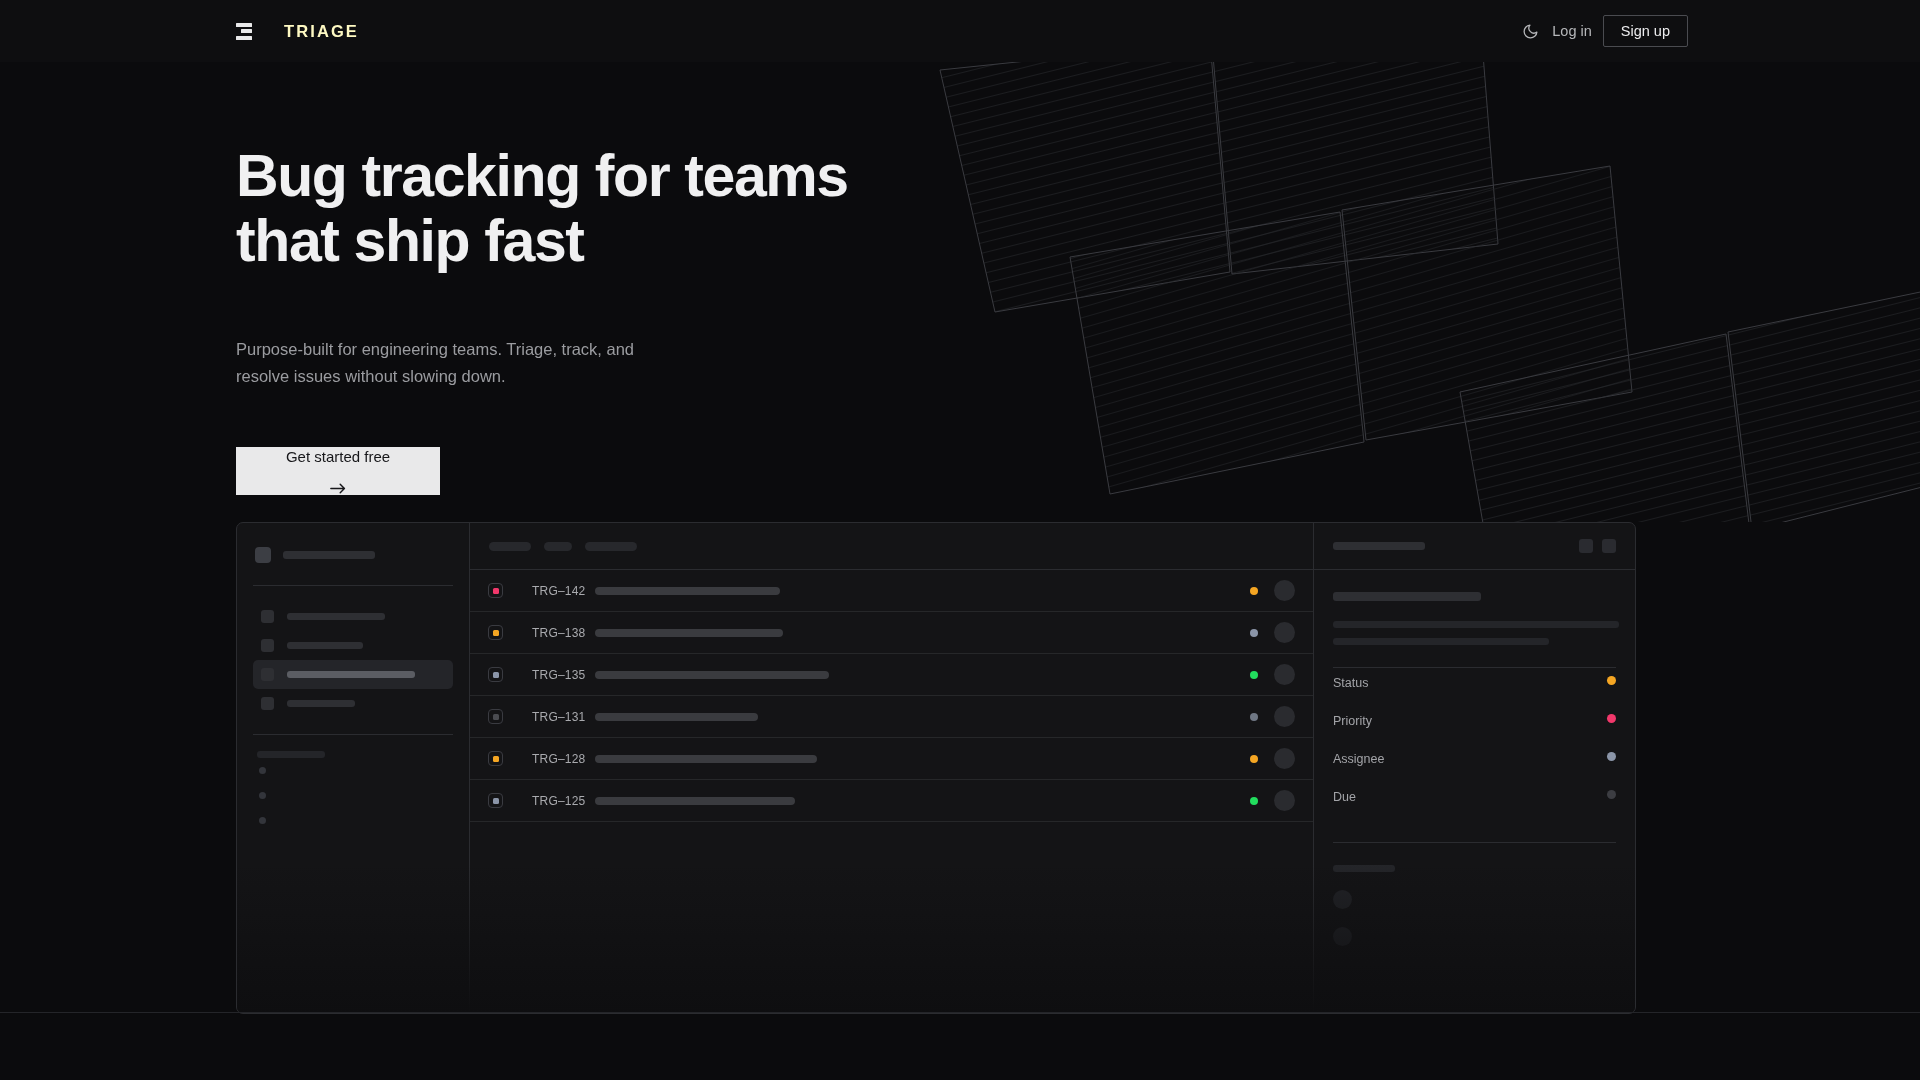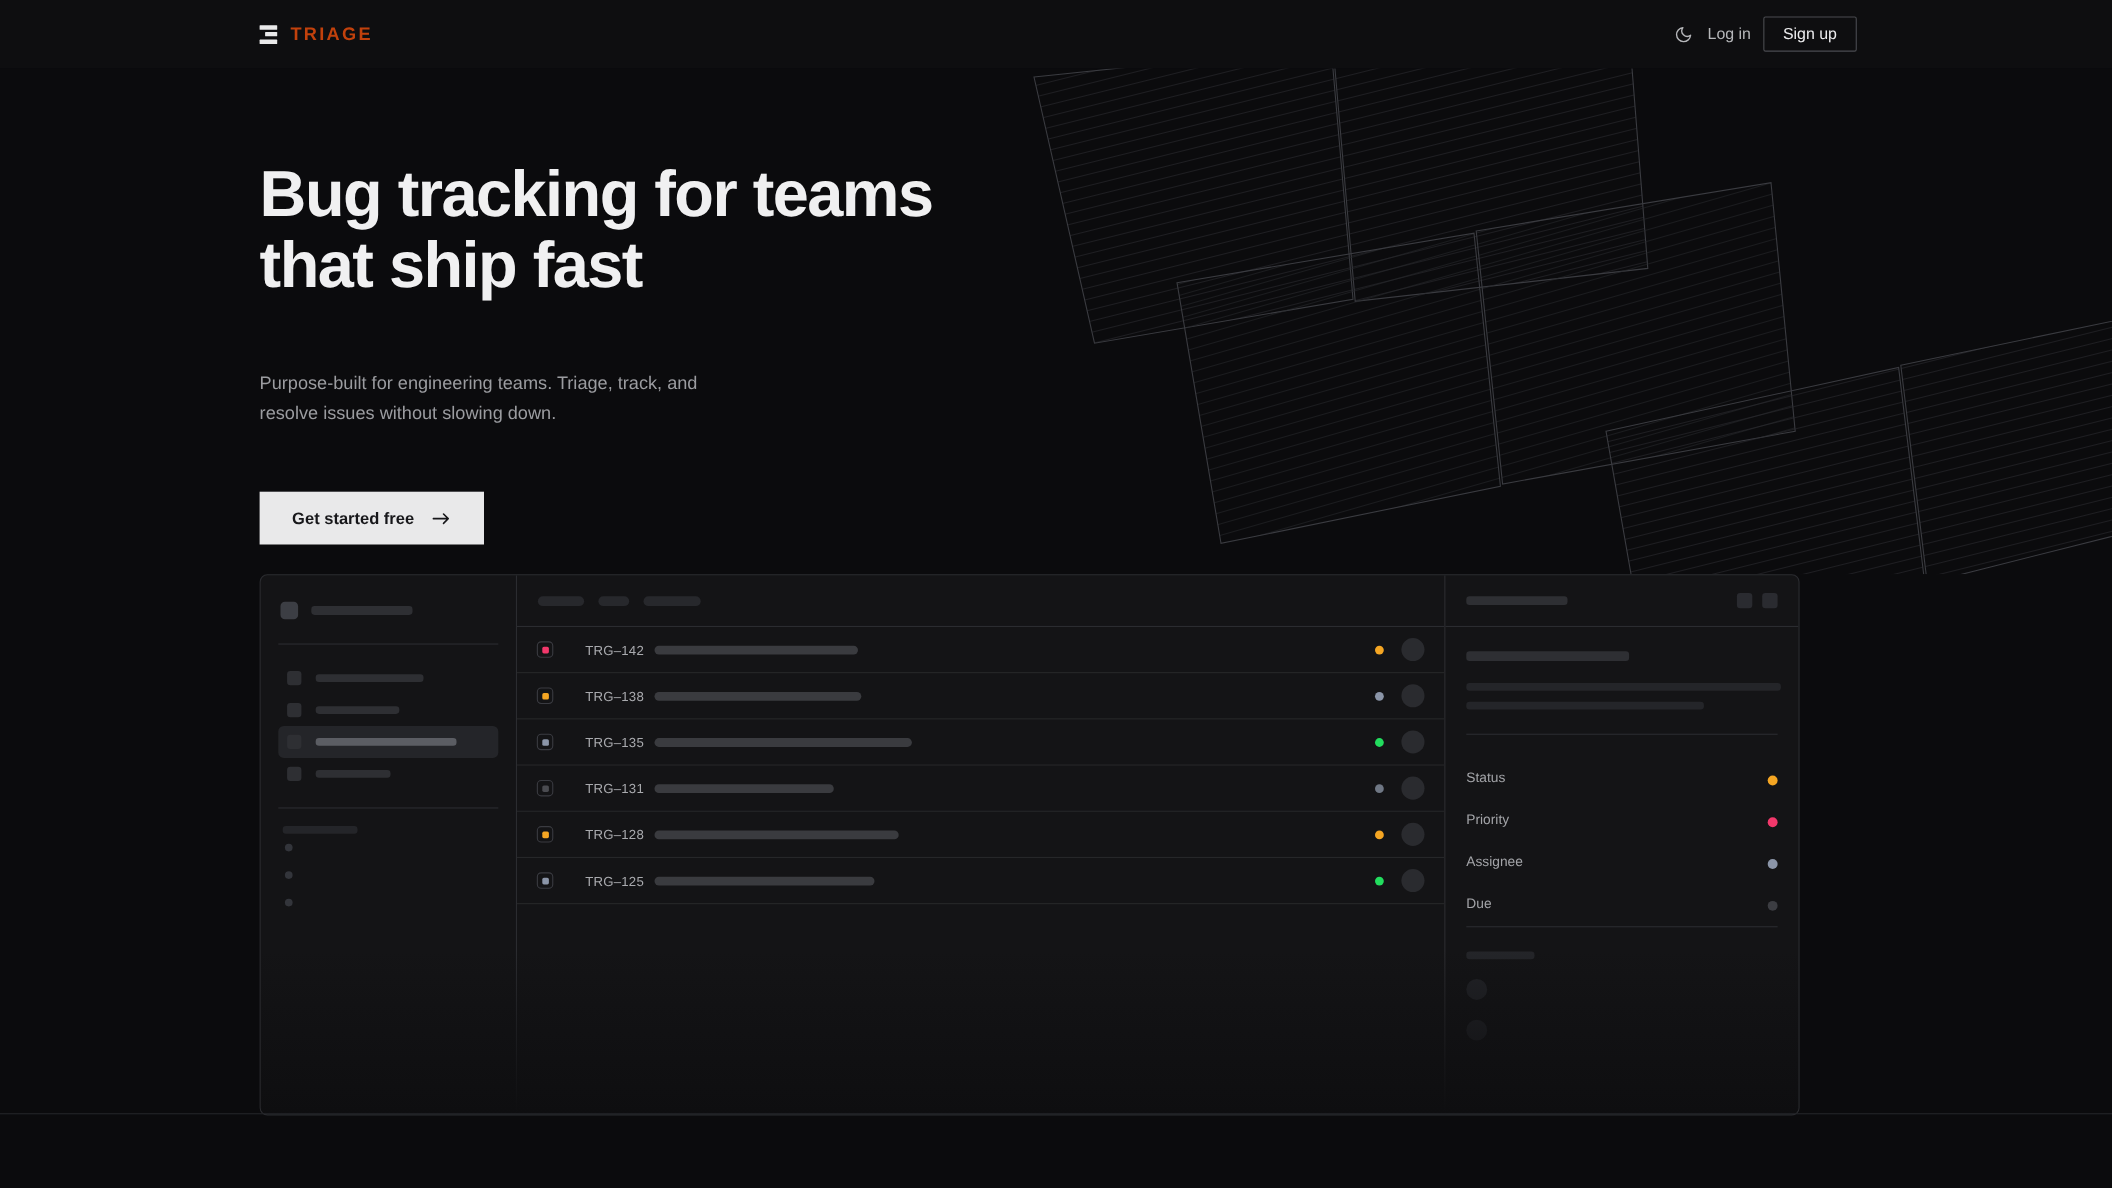--- a/index.html
+++ b/index.html
@@ -17,21 +17,21 @@
     background:#0e0e10;
     display:flex; align-items:center;
     z-index:30;
   }
   .brand{ position:absolute; left:236px; top:0; height:62px; display:flex; align-items:center; gap:12px; }
   .logo-mark{ width:16px; height:17px; display:flex; flex-direction:column; justify-content:space-between; }
   .logo-mark i{ display:block; height:4px; background:#e9e9ea; border-radius:.5px; }
   .logo-mark i:nth-child(1){ width:16px; }
   .logo-mark i:nth-child(2){ width:11px; margin-left:5px; }
   .logo-mark i:nth-child(3){ width:16px; }
-  .brand-name{ color:#c2410c; font-size:16.5px; font-weight:700; letter-spacing:2.1px; }
+  .brand-name{ color:#fef9c3; font-size:16.5px; font-weight:700; letter-spacing:2.1px;margin-left:20px; }
 
   .nav-right{ position:absolute; right:232px; top:0; height:62px; display:flex; align-items:center; gap:11px; }
   .moon-btn{ width:22px; height:22px; display:flex; align-items:center; justify-content:center; cursor:pointer; }
   .login-link{ color:#b6b7ba; font-size:14.5px; cursor:pointer; }
   .signup-btn{
     border:1px solid #4a4b50; color:#ededef; font-size:14.5px;
     padding:7px 17px; background:transparent; cursor:pointer; border-radius:2px;
   }
 
   
@@ -41,24 +41,24 @@
   .hero{ position:absolute; top:62px; left:236px; z-index:5; }
   .hero h1{
     color:#f0f0f1; font-size:59px; line-height:1.1; font-weight:700;
     letter-spacing:-1.4px; margin-top:82px; white-space:pre-line;
   }
   .hero p{
     color:#9b9ca0; font-size:16.5px; line-height:1.62; margin-top:62px; white-space:pre-line;
   }
   .cta{
     margin-top:58px; background:#e9e9ea; color:#17171a;
-    font-size:15px; font-weight:700;
+    font-size:15px; font-weight:400;
     height:48px; width:204px;
     display:flex; align-items:center; justify-content:center; gap:17px;
-    border:none; cursor:pointer;
+    border:none; cursor:pointer;flex-direction:column;
   }
 
   
   .mock{
     position:absolute; left:236px; top:522px;
     width:1400px; height:492px;
     border:1px solid #2b2c30;
     border-radius:7px;
     background:#141416;
     display:flex; overflow:hidden; z-index:5;
@@ -107,21 +107,21 @@
   .rspacer{ flex:1 1 auto; }
   .sdot{ width:8px; height:8px; border-radius:50%; display:block; flex:0 0 8px; }
   .avatar{ width:21px; height:21px; border-radius:50%; background:#2a2b2f; margin-left:16px; flex:0 0 21px; }
   .m-list-fill{ flex:1 1 auto; }
 
   
   .m-detail{ width:322px; flex:0 0 322px; border-left:1px solid #2b2c30; display:flex; flex-direction:column; }
   .m-detail-head{ height:47px; border-bottom:1px solid #2b2c30; display:flex; align-items:center; padding:0 19px; }
   .icon-sq{ width:14px; height:14px; border-radius:3px; background:#2a2b30; }
   .m-detail-body{ padding:22px 19px 0 19px; }
-  .meta-row{ display:flex; align-items:flex-end; justify-content:space-between; height:38px; }
+  .meta-row{ display:flex; align-items:flex-start; justify-content:space-between; height:38px; }
   .meta-label{ color:#a3a4a8; font-size:12.5px; }
   .meta-dot{ width:9px; height:9px; border-radius:50%; display:block; }
   .cmt-av{ width:19px; height:19px; border-radius:50%; background:#222327; }
 
   .footline{ position:absolute; left:0; top:1012px; width:1920px; height:1px; background:#242529; z-index:20; }
 </style>
 </head>
 <body>
 
 <div class="topbar">

